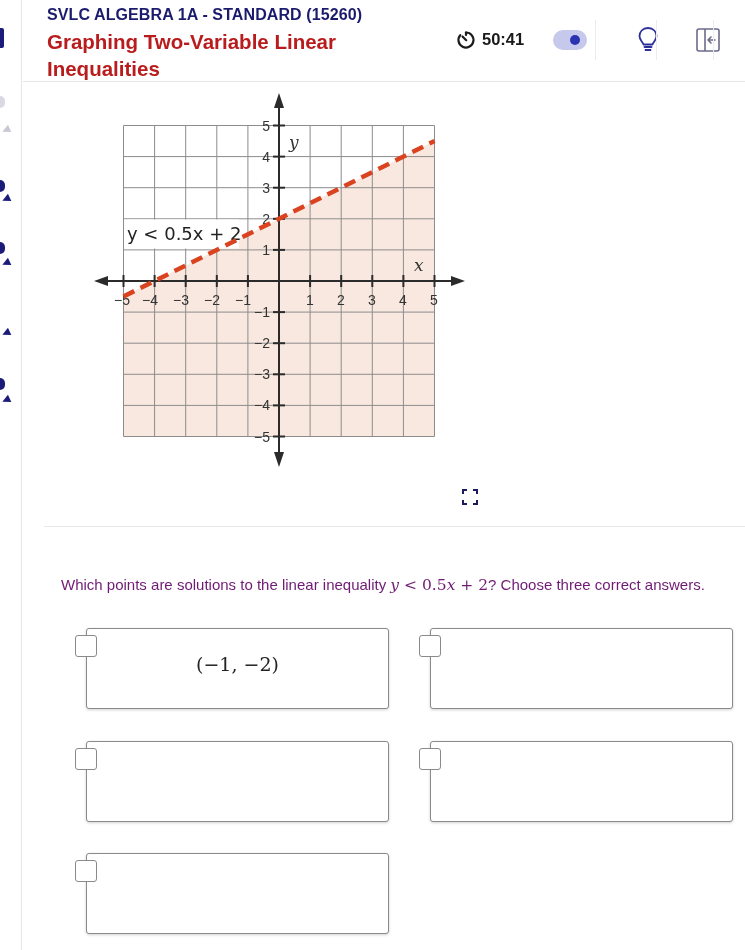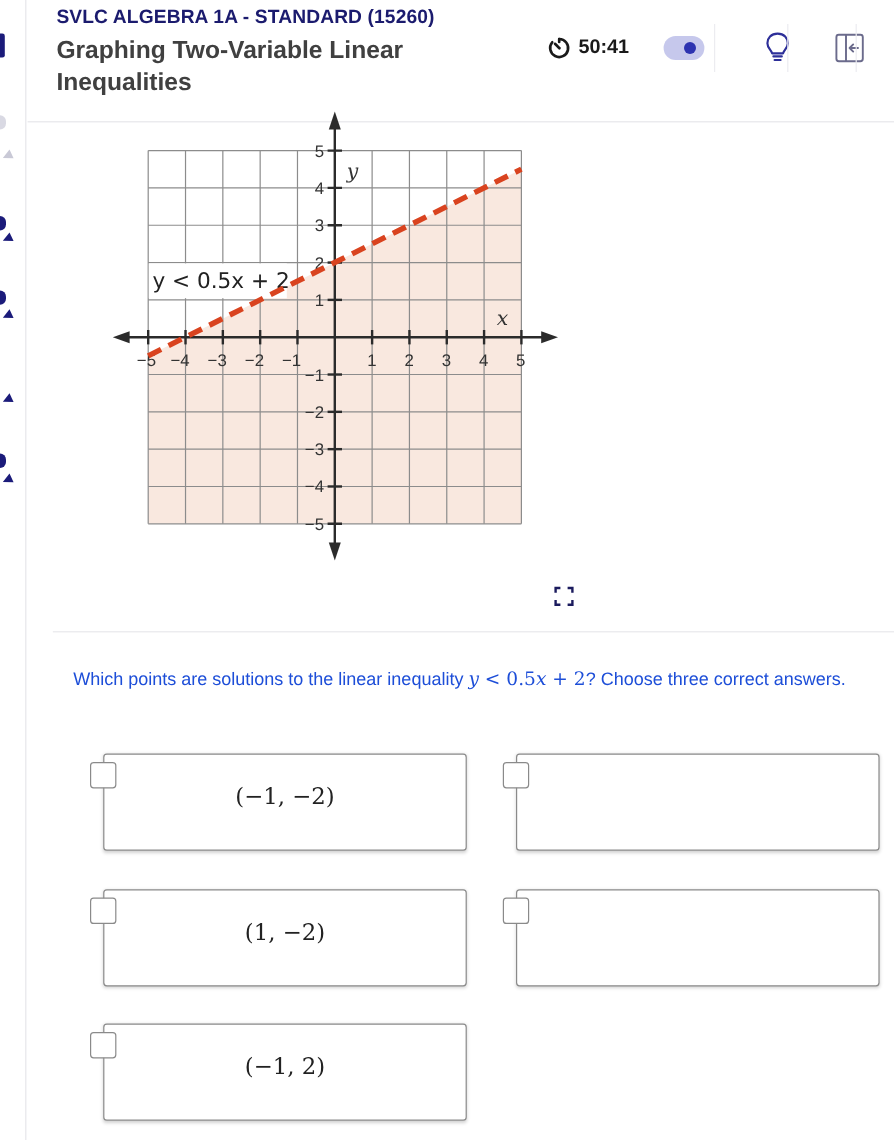--- a/index.html
+++ b/index.html
@@ -6,41 +6,41 @@
     html, body { width: 745px; height: 950px; background: #ffffff; overflow: hidden; }
     body { position: relative; font-family: "Liberation Sans", "DejaVu Sans", sans-serif; color: #1a1a1a; }
 
     .left-rail { position: absolute; left: 0; top: 0; width: 22px; height: 950px; background: #ffffff; border-right: 1px solid #e6e6ea; }
     .left-rail .rail-bar { position: absolute; left: 0; top: 28px; width: 4px; height: 20px; background: #1b1b7a; border-radius: 0 2px 2px 0; }
     .rail-marker { position: absolute; left: 2px; width: 0; height: 0; border-top: 4px solid transparent; border-bottom: 4px solid transparent; border-right: 8px solid #1b1b7a; transform: rotate(-25deg); }
     .rail-marker.faded { border-right-color: #c9c9d6; }
     .rail-dot { position: absolute; left: 0; width: 5px; height: 12px; border-radius: 0 6px 6px 0; background: #1b1b7a; }
     .rail-dot.faded { background: #d9d9e3; }
 
-    .header { position: absolute; left: 23px; top: 0; right: 0; height: 102px; border-bottom: 1px solid #e6e6ea; }
+    .header { position: absolute; left: 23px; top: 0; right: 0; height: 82px; border-bottom: 1px solid #e6e6ea; }
     .course-title { position: absolute; left: 24px; top: 6px; font-size: 16px; font-weight: bold; color: #1b1b6e; letter-spacing: 0.1px; }
-    .lesson-title { position: absolute; left: 24px; top: 28px; width: 380px; font-size: 20.5px; font-weight: bold; color: #404040; line-height: 27px; }
+    .lesson-title { position: absolute; left: 24px; top: 28px; width: 380px; font-size: 20.5px; font-weight: bold; color: #b91c1c; line-height: 27px; }
 
     .timer { position: absolute; left: 433px; top: 30px; display: flex; align-items: flex-start; gap: 6px; }
     .timer-icon { width: 20px; height: 20px; }
     .timer-text { font-size: 16.5px; font-weight: bold; color: #1a1a1a; }
     .toggle { position: absolute; left: 530px; top: 30px; width: 34px; height: 20px; border-radius: 10px; background: #c6c8ec; }
     .toggle-knob { position: absolute; left: 17px; top: 5px; width: 10px; height: 10px; border-radius: 50%; background: #2d33b0; }
     .vsep { position: absolute; top: 20px; width: 1px; height: 40px; background: #ececf0; }
     .hint-btn { position: absolute; left: 612px; top: 25px; width: 26px; height: 30px; }
     .panel-btn { position: absolute; left: 672px; top: 27px; width: 26px; height: 26px; }
 
     .graph-wrap { position: absolute; left: 90px; top: 88px; width: 380px; height: 385px; }
     .graph-wrap svg { position: absolute; left: 0; top: 0; }
 
     .expand-btn { position: absolute; left: 461px; top: 488px; width: 18px; height: 18px; }
 
     .divider { position: absolute; left: 44px; right: 0; top: 526px; height: 1px; background: #e8e8ec; }
 
-    .question { position: absolute; left: 61px; top: 555px; width: 650px; font-size: 15px; line-height: 22px; color: #1d4ed8; }
+    .question { position: absolute; left: 61px; top: 574px; width: 650px; font-size: 15px; line-height: 22px; color: #701a75; }
     .math-inline { font-family: "DejaVu Serif", serif; font-style: italic; font-size: 15.5px; }
     .math-inline .up { font-style: normal; }
 
     .choice { position: absolute; width: 303px; height: 81px; border: 1.5px solid #8a8a8a; border-radius: 3px; background: #ffffff; box-shadow: 0 1px 3px rgba(0,0,0,0.18); cursor: pointer; }
     .choice .checkbox { position: absolute; left: -12px; top: 6px; width: 22px; height: 22px; border: 1.5px solid #8a8a8a; border-radius: 3px; background: #ffffff; }
     .choice .choice-label { position: absolute; left: 0; right: 0; top: 24px; text-align: center; font-family: "DejaVu Serif", "Liberation Serif", serif; font-size: 19px; color: #222; }
   </style>
 </head>
 <body>
 
@@ -206,21 +206,19 @@
 
 <div class="choice" style="left:86px; top:628px;">
   <div class="checkbox"></div>
   <div class="choice-label">(−1, −2)</div>
 </div>
 <div class="choice" style="left:430px; top:628px;">
   <div class="checkbox"></div>
 </div>
 <div class="choice" style="left:86px; top:741px;">
   <div class="checkbox"></div>
-  <div class="choice-label">(1, −2)</div>
 </div>
 <div class="choice" style="left:430px; top:741px;">
   <div class="checkbox"></div>
 </div>
 <div class="choice" style="left:86px; top:853px;">
   <div class="checkbox"></div>
-  <div class="choice-label">(−1,  2)</div>
 </div>
 
 </body></html>

